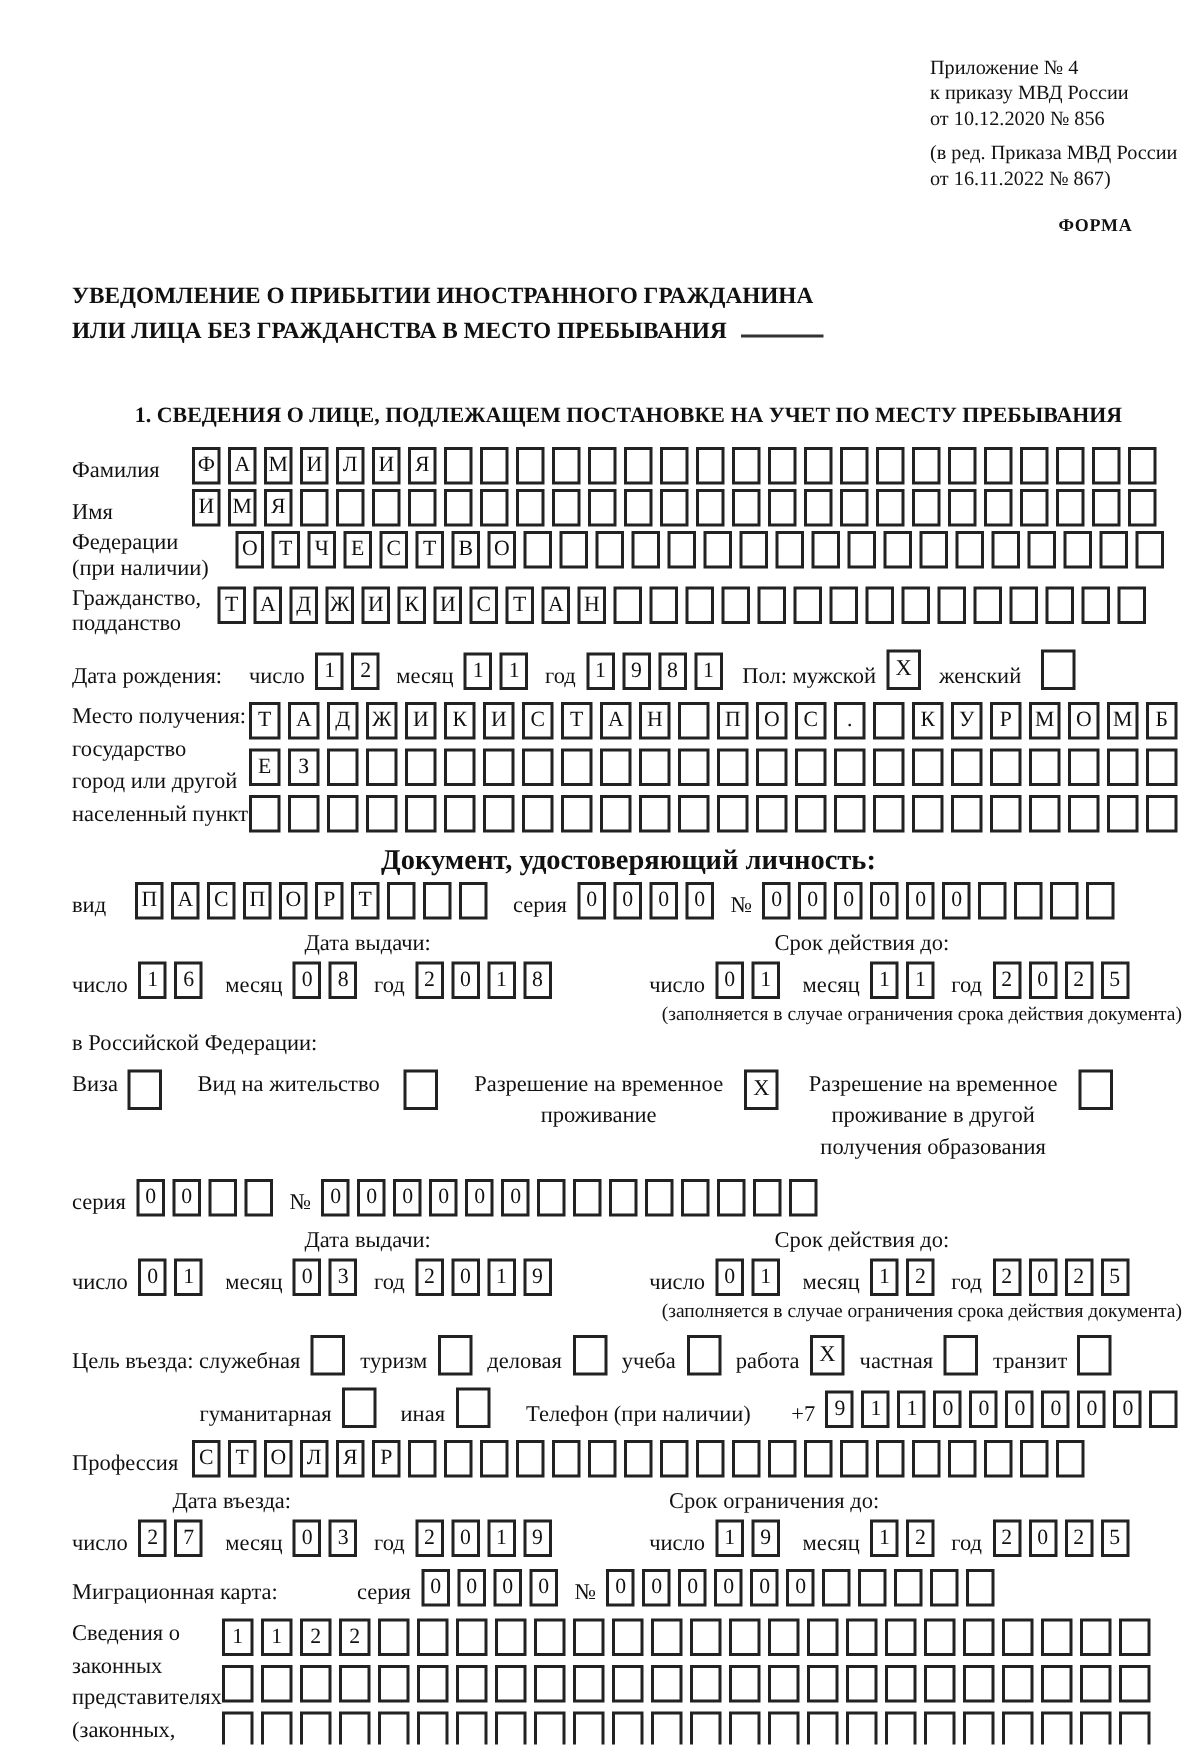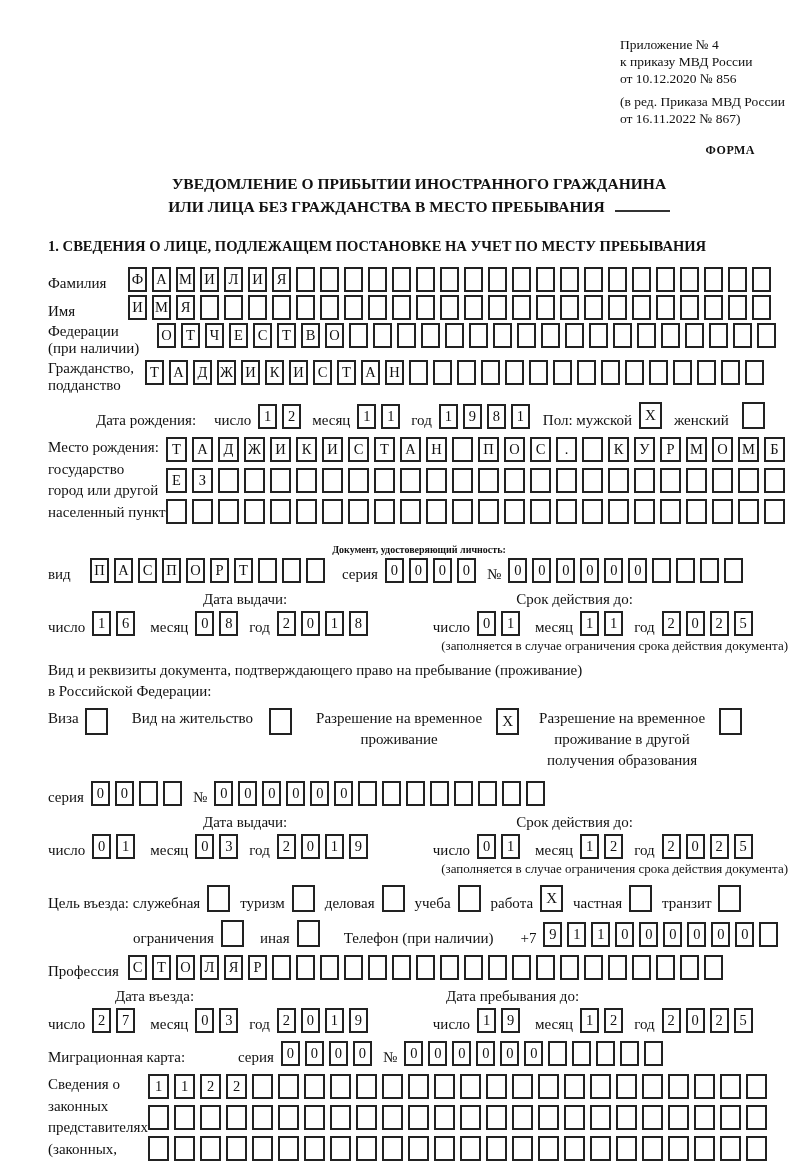--- a/index.html
+++ b/index.html
@@ -4,44 +4,44 @@
 <style>
   html,body{margin:0;padding:0;background:#fff;}
   body{width:800px;height:1163px;overflow:hidden;color:#111;
        font-family:"Liberation Serif","DejaVu Serif",serif;font-size:15px;}
   .page{padding:36px 10px 10px 48px;position:relative;}
 
   .appendix{margin-left:572px;width:185px;font-size:13.5px;line-height:17px;}
   .appendix .grp2{margin-top:6px;}
   .forma{margin-top:16px;text-align:right;padding-right:35px;font-weight:bold;font-size:12px;letter-spacing:.5px;}
 
-  .title{margin-top:14px;text-align:center;font-weight:bold;font-size:15.5px;line-height:23px;}
+  .title{margin-top:28px;font-weight:bold;font-size:15.5px;line-height:23px;}
   .title .blank{display:inline-block;width:55px;border-bottom:2px solid #333;margin-left:10px;vertical-align:baseline;}
 
-  .sec-heading{margin-top:20px;font-weight:bold;font-size:14.6px;white-space:nowrap;}
+  .sec-heading{margin-top:37px;text-align:center;font-weight:bold;font-size:14.6px;white-space:nowrap;}
 
   .row{display:flex;align-items:flex-end;margin-top:3px;white-space:nowrap;}
   .row.top{align-items:flex-start;}
   .lbl{flex:none;}
-  .w80{width:80px;} .w97{width:97px;} .w109{width:109px;} .w118{width:118px;margin-left:48px;}
+  .w80{width:80px;} .w97{width:97px;} .w109{width:109px;} .w118{width:118px;}
   .cells{display:flex;flex:none;}
   .cell{flex:none;width:19px;height:25px;box-sizing:border-box;border:2px solid #222;
         margin-right:5px;display:flex;align-items:center;justify-content:center;
         font-size:14.5px;background:#fff;}
   .cells.wide .cell{width:21px;}
   .cellgap{margin-top:6px;}
   .checkbox{flex:none;width:23px;height:27px;box-sizing:border-box;border:2px solid #222;
         display:flex;align-items:center;justify-content:center;font-size:15px;}
   .sub{margin:0 7px 0 0;}
   .ml6{margin-left:6px;} .ml8{margin-left:8px;} .ml10{margin-left:10px;} .ml12{margin-left:12px;}
   .ml14{margin-left:14px;} .ml16{margin-left:16px;} .ml20{margin-left:20px;} .ml24{margin-left:24px;}
   .ml60{margin-left:60px;}
   .mt8{margin-top:8px;} .mt10{margin-top:10px;} .mt12{margin-top:12px;}
 
-  .center-bold{margin-top:20px;text-align:center;font-weight:bold;font-size:10px;}
+  .center-bold{margin-top:8px;text-align:center;font-weight:bold;font-size:19px;}
   .hdr-line{display:flex;margin-top:8px;font-size:15px;gap:14px;}
   .note{margin-top:2px;text-align:right;font-size:13px;padding-right:2px;}
   .twocol{display:flex;align-items:flex-start;margin-top:8px;}
   .leftlines{flex:none;line-height:21.5px;}
   .cb-label{display:inline-block;text-align:center;line-height:21px;vertical-align:top;}
 </style>
 </head>
 <body>
 
 <div class="page">
@@ -219,21 +219,21 @@
         <span class="cell">1</span>
       </span>
     <span class="sub ml8">Пол: мужской</span>
     <span class="checkbox">X</span>
     <span class="sub ml12">женский</span>
     <span class="checkbox ml6"></span>
   </div>
 
   <div class="twocol">
     <div class="leftlines" style="width:118px">
-      <div>Место рождения:</div>
+      <div>Место получения:</div>
       <div>государство</div>
       <div>город или другой</div>
       <div>населенный пункт</div>
     </div>
     <div>
       <div class="cells wide">
           <span class="cell">Т</span>
           <span class="cell">А</span>
           <span class="cell">Д</span>
           <span class="cell">Ж</span>
@@ -387,21 +387,20 @@
     <span class="sub ml6">год</span>
     <span class="cells">
         <span class="cell">2</span>
         <span class="cell">0</span>
         <span class="cell">2</span>
         <span class="cell">5</span>
       </span>
   </div>
   <div class="note">(заполняется в случае ограничения срока действия документа)</div>
 
-  <div class="mt8">Вид и реквизиты документа, подтверждающего право на пребывание (проживание)</div>
   <div style="margin-top:4px">в Российской Федерации:</div>
 
   <div class="row top mt8">
     <span class="cb-label">Виза</span>
     <span class="checkbox ml6"></span>
     <span class="cb-label ml24">Вид на жительство</span>
     <span class="checkbox ml16"></span>
     <span class="cb-label ml24">
       <span>Разрешение на временное</span><br><span>проживание</span>
     </span>
@@ -493,21 +492,21 @@
     <span class="checkbox"></span>
     <span class="sub ml10">работа</span>
     <span class="checkbox">X</span>
     <span class="sub ml10">частная</span>
     <span class="checkbox"></span>
     <span class="sub ml10">транзит</span>
     <span class="checkbox"></span>
   </div>
 
   <div class="row mt8">
-    <span class="sub" style="margin-left:85px">ограничения</span>
+    <span class="sub" style="margin-left:85px">гуманитарная</span>
     <span class="checkbox"></span>
     <span class="sub ml16">иная</span>
     <span class="checkbox"></span>
     <span class="sub ml24">Телефон (при наличии)</span>
     <span class="sub ml20">+7</span>
     <span class="cells">
         <span class="cell">9</span>
         <span class="cell">1</span>
         <span class="cell">1</span>
         <span class="cell">0</span>
@@ -546,21 +545,21 @@
         <span class="cell"></span>
         <span class="cell"></span>
         <span class="cell"></span>
         <span class="cell"></span>
         <span class="cell"></span>
       </span>
   </div>
 
   <div class="hdr-line">
     <span style="margin-left:67px">Дата въезда:</span>
-    <span style="margin-left:238px">Дата пребывания до:</span>
+    <span style="margin-left:238px">Срок ограничения до:</span>
   </div>
 
   <div class="row">
     <span class="sub">число</span>
     <span class="cells">
         <span class="cell">2</span>
         <span class="cell">7</span>
       </span>
     <span class="sub ml10">месяц</span>
     <span class="cells">

